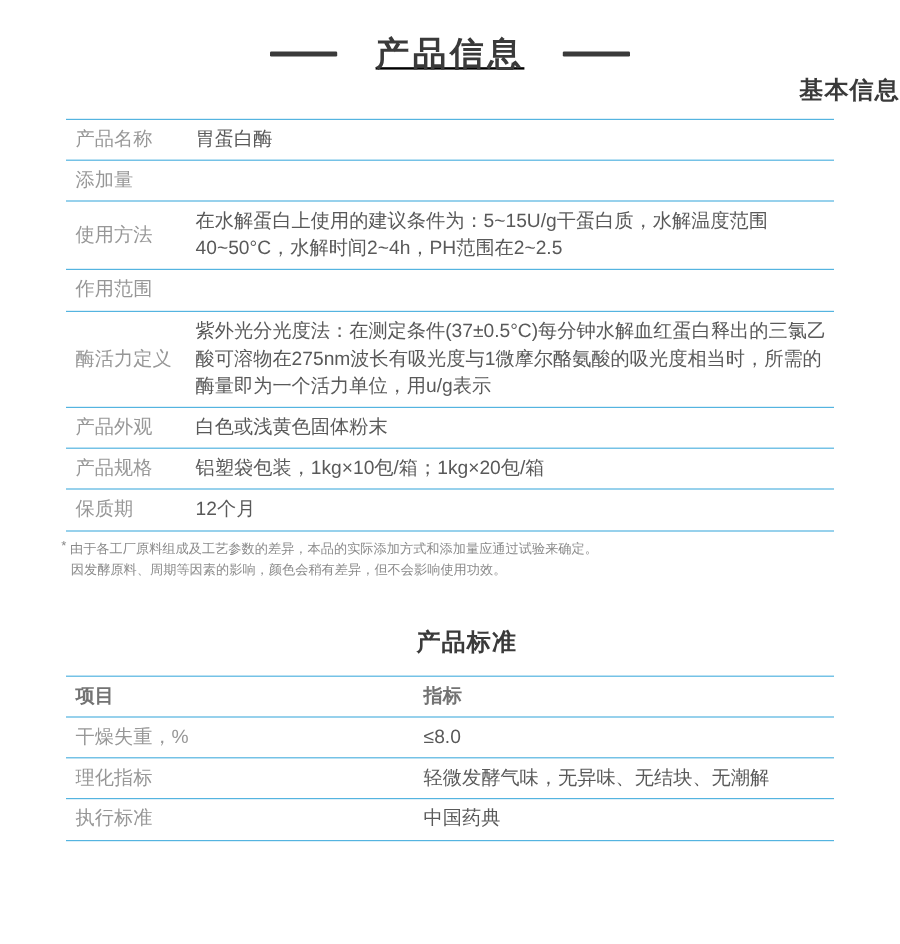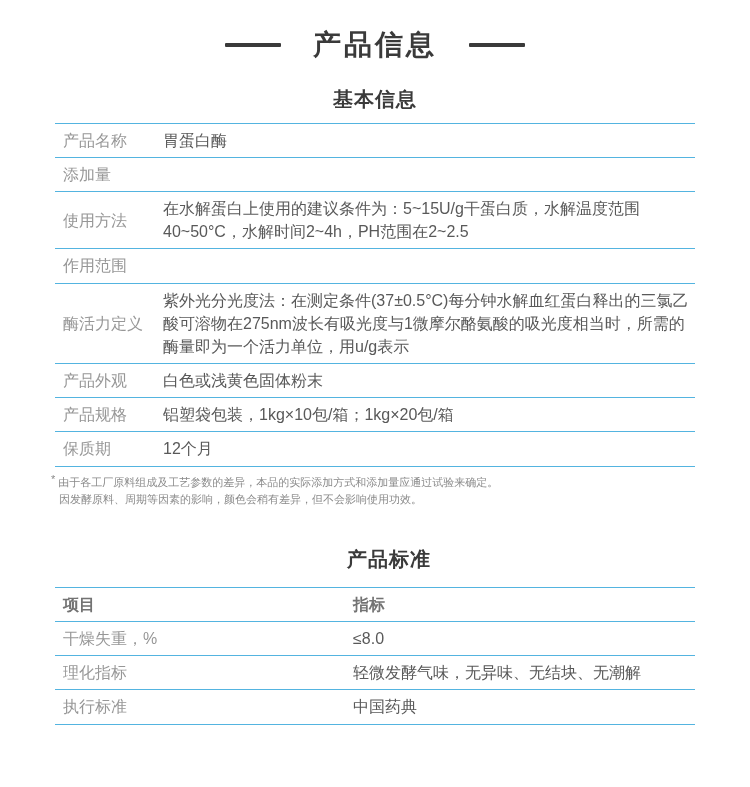--- a/index.html
+++ b/index.html
@@ -11,29 +11,29 @@
   }
   *{box-sizing:border-box;}
   html,body{margin:0;padding:0;background:#ffffff;}
   body{
     width:750px;height:787px;overflow:hidden;
     font-family:"Liberation Sans","DejaVu Sans",sans-serif;
   }
   .page{width:750px;padding-top:28px;}
 
   
-  .main-title{display:flex;align-items:center;justify-content:center;gap:32px;}
+  .main-title{display:flex;align-items:center;justify-content:center;gap:32px;text-decoration:underline;}
   .title-dash{width:56px;height:4px;background:var(--title-text);border-radius:1px;}
   .main-title-text{font-size:28px;font-weight:bold;color:var(--title-text);letter-spacing:3px;line-height:1.2;}
 
   .section-heading{
     text-align:center;font-size:20px;font-weight:bold;color:var(--title-text);
     letter-spacing:1px;
   }
-  .section-heading.basic{margin-top:24px;}
+  .section-heading.basic{text-align:right;}
   .section-heading.standard{margin-top:38px;padding-left:28px;}
 
   
   .info-table{
     width:640px;margin:10px auto 0 auto;
     border-top:1px solid var(--divider);
   }
   .info-table.standard{margin-top:14px;}
   .t-row{
     display:flex;align-items:center;

